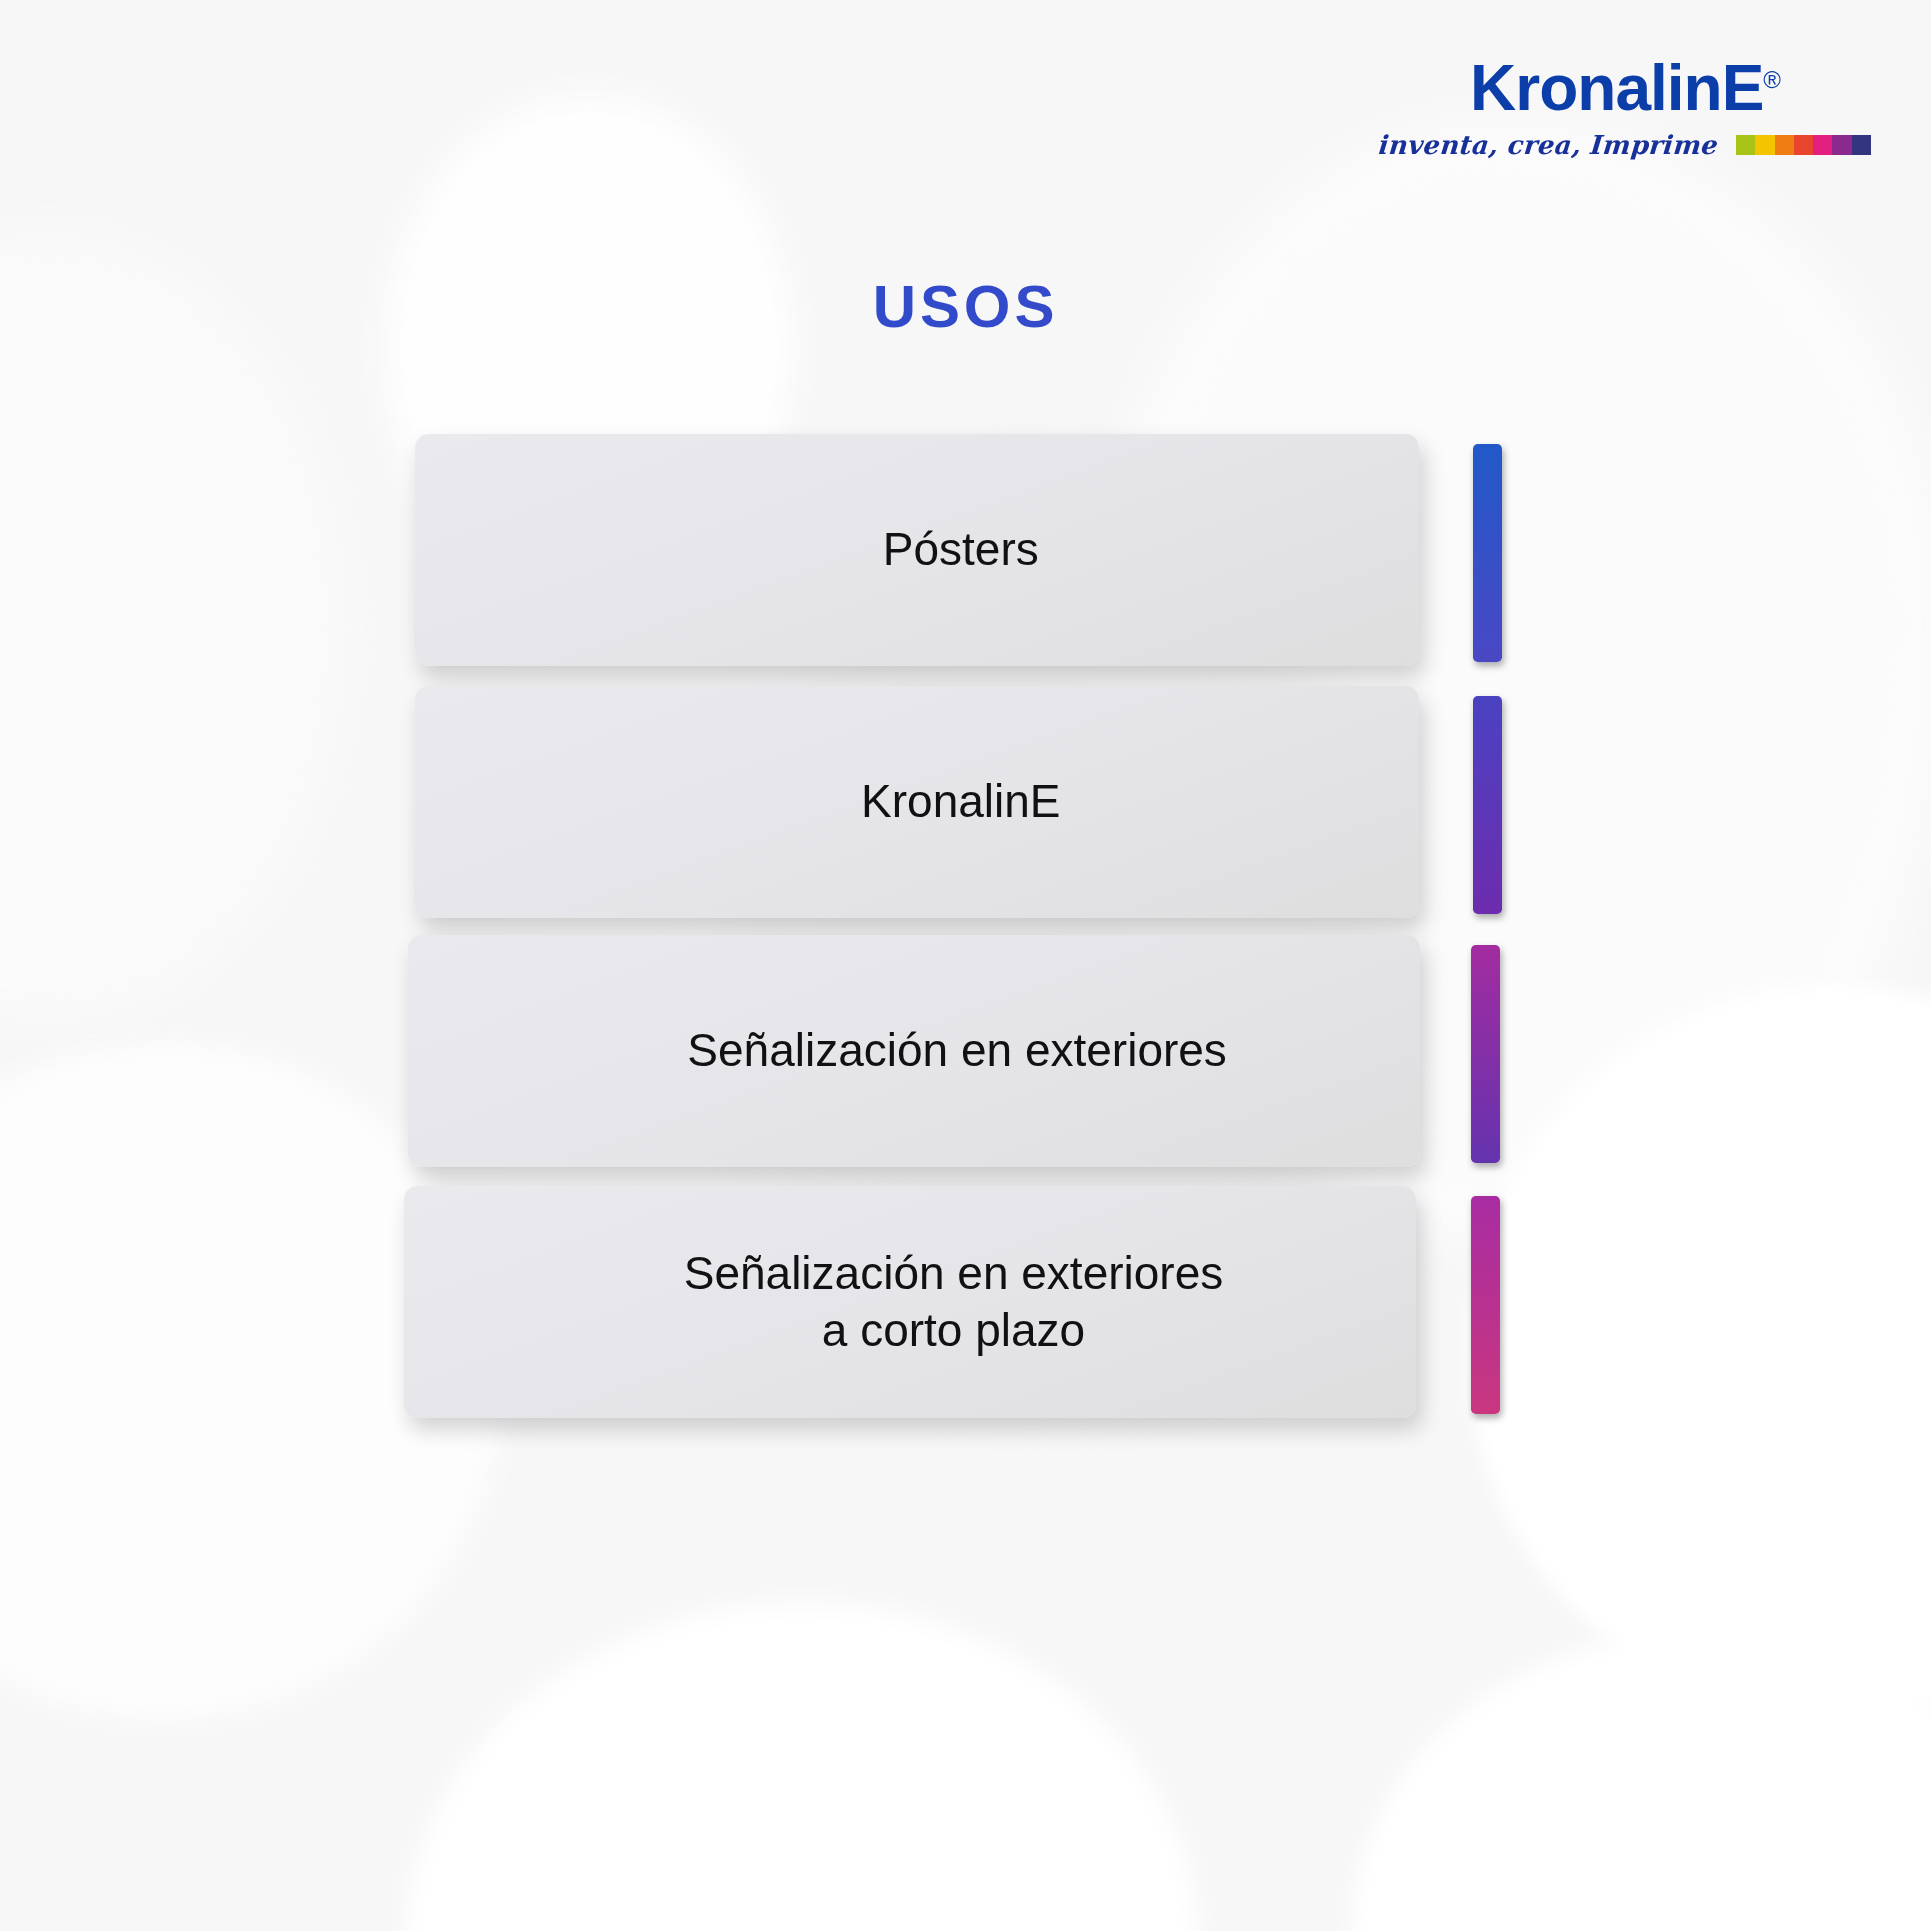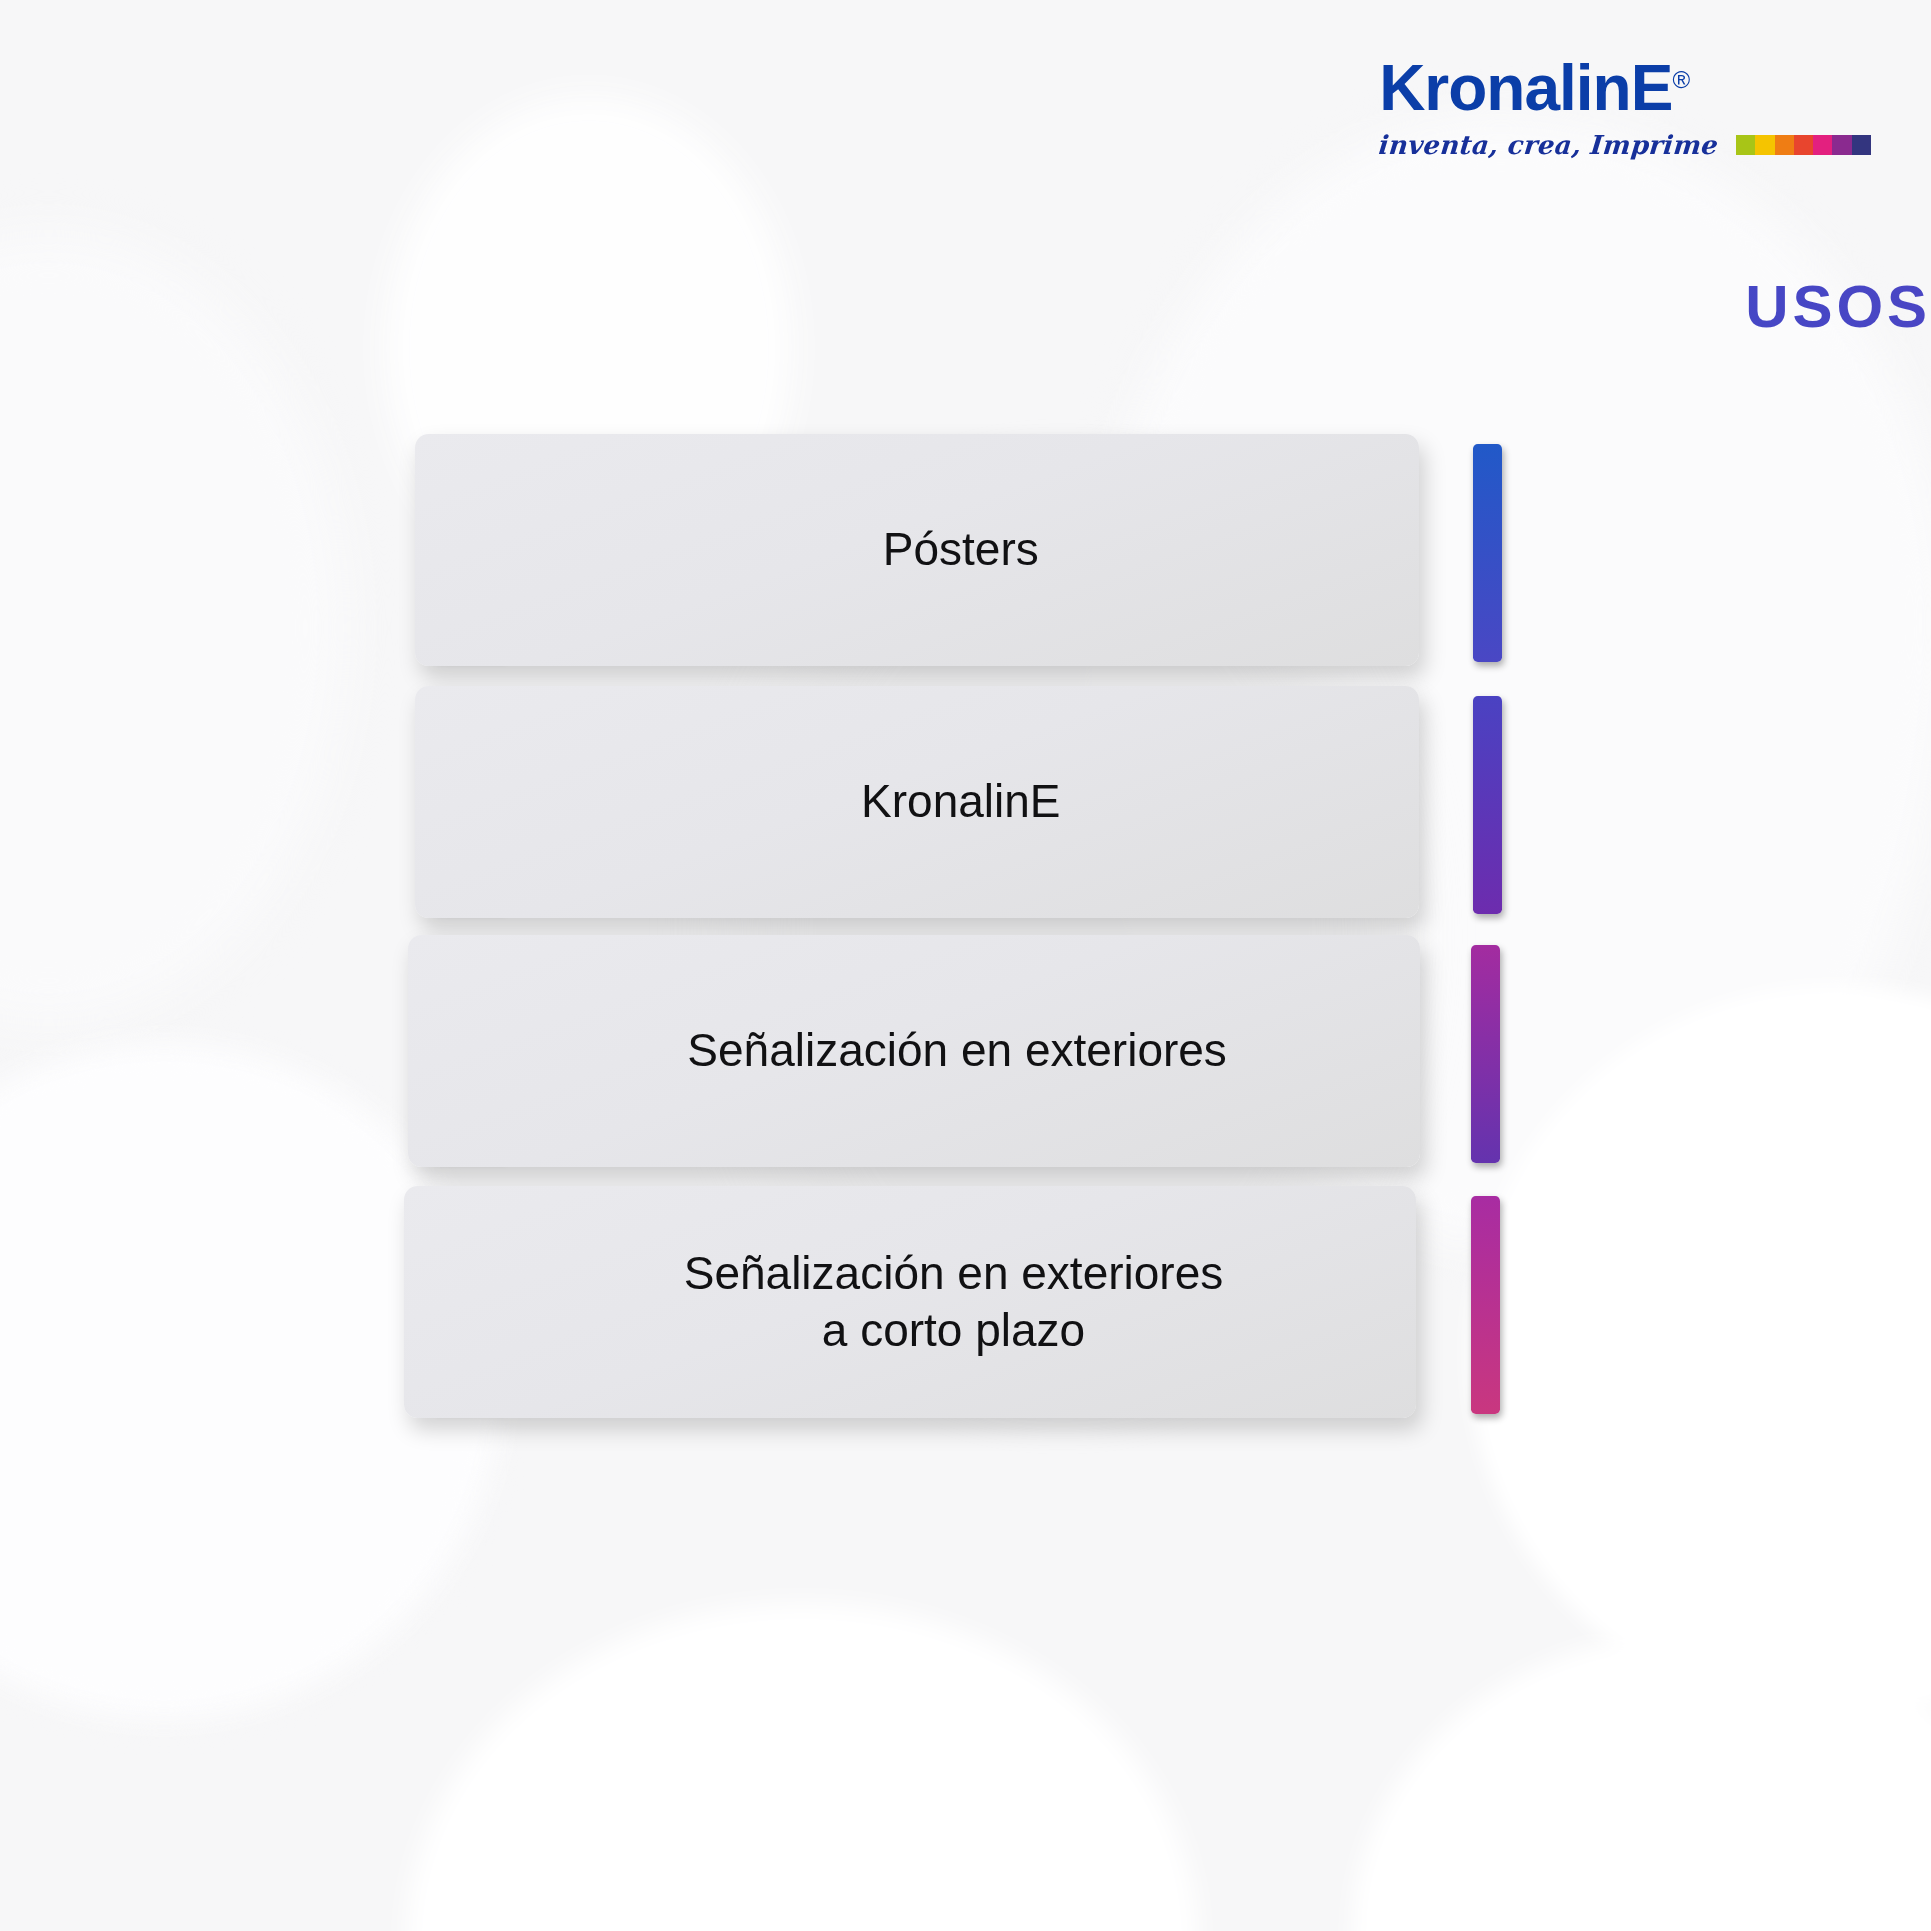--- a/index.html
+++ b/index.html
@@ -45,21 +45,21 @@
     background:#fafafb;filter:blur(25px);
   }
   .blob-center-soft{
     left:734px;top:502px;width:657px;height:869px;
     background:#f2f2f3;filter:blur(39px);opacity:.75;
   }
 
   
   .logo{
     position:absolute;right:60px;top:56px;z-index:20;
-    text-align:left;
+    text-align:center;
   }
   .logo-word{
     font-family:"Liberation Sans", sans-serif;
     font-weight:bold;
     font-size:64px;
     letter-spacing:-1px;
     color:#0b3ea8;
     line-height:1;
     display:inline-block;
     position:relative;
@@ -83,21 +83,21 @@
     letter-spacing:0.3px;
     transform:skewX(-6deg);
     white-space:nowrap;
   }
   .logo-swatches{display:flex;height:20px;}
   .logo-swatches span{width:19.3px;height:100%;display:block;}
 
   
   .title{
     position:absolute;left:0;right:0;top:272px;
-    text-align:right;z-index:15;
+    text-align:center;z-index:15;
     font-weight:bold;
     font-size:60px;
     letter-spacing:3.9px;
     background:linear-gradient(90deg,#1a4fd0 0%,#3f45c9 55%,#4a46c4 100%);
     -webkit-background-clip:text;background-clip:text;
     color:transparent;
     -webkit-text-fill-color:transparent;
   }
 
   

